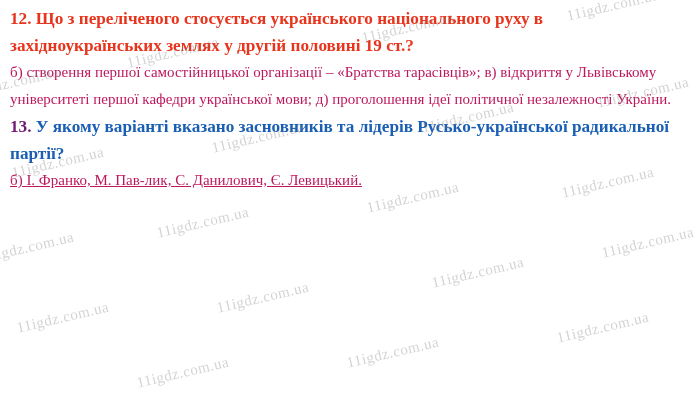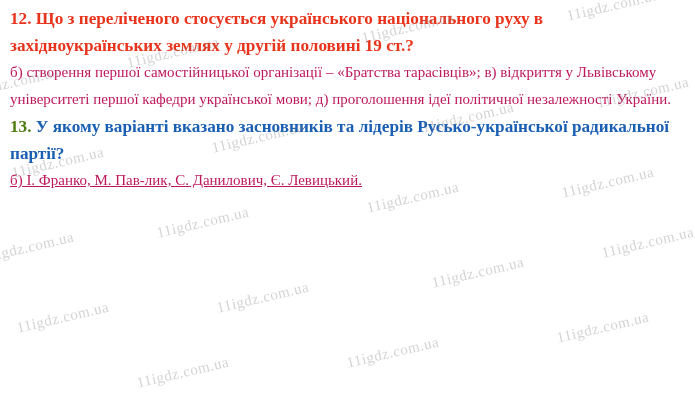--- a/index.html
+++ b/index.html
@@ -46,21 +46,21 @@
     color: #e8341c;
     font-weight: bold;
   }
 
   .qtext-red {
     color: #e8341c;
     font-weight: bold;
   }
 
   .qnum-blue {
-    color: #4d7c0f;
+    color: #701a75;
     font-weight: bold;
   }
 
   .qtext-blue {
     color: #1a5fb4;
     font-weight: bold;
   }
 
   .answers {
     font-size: 15px;

